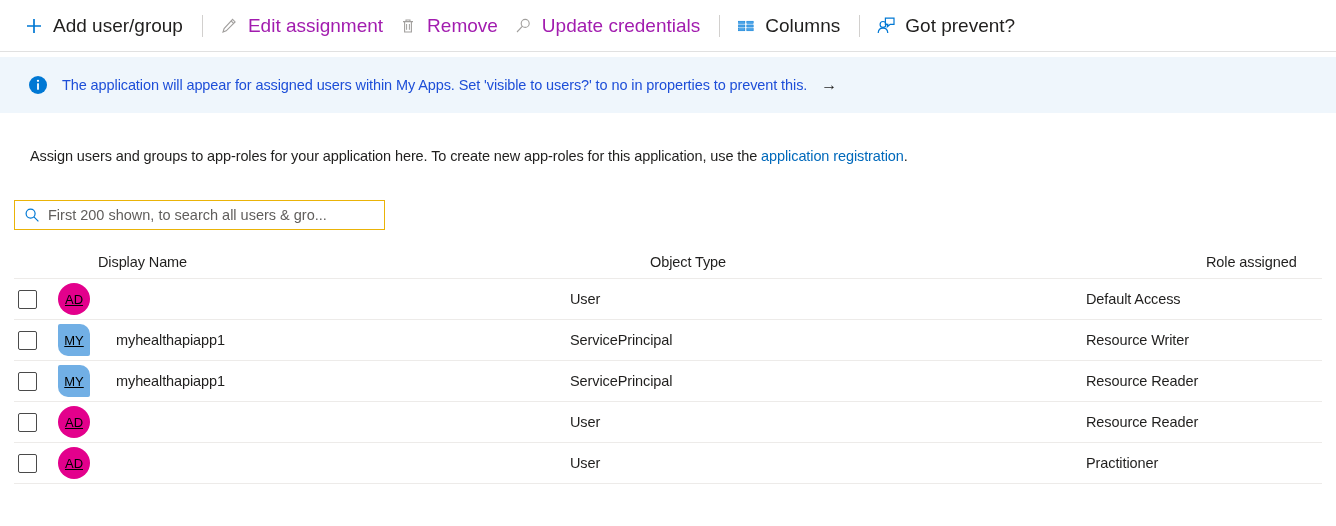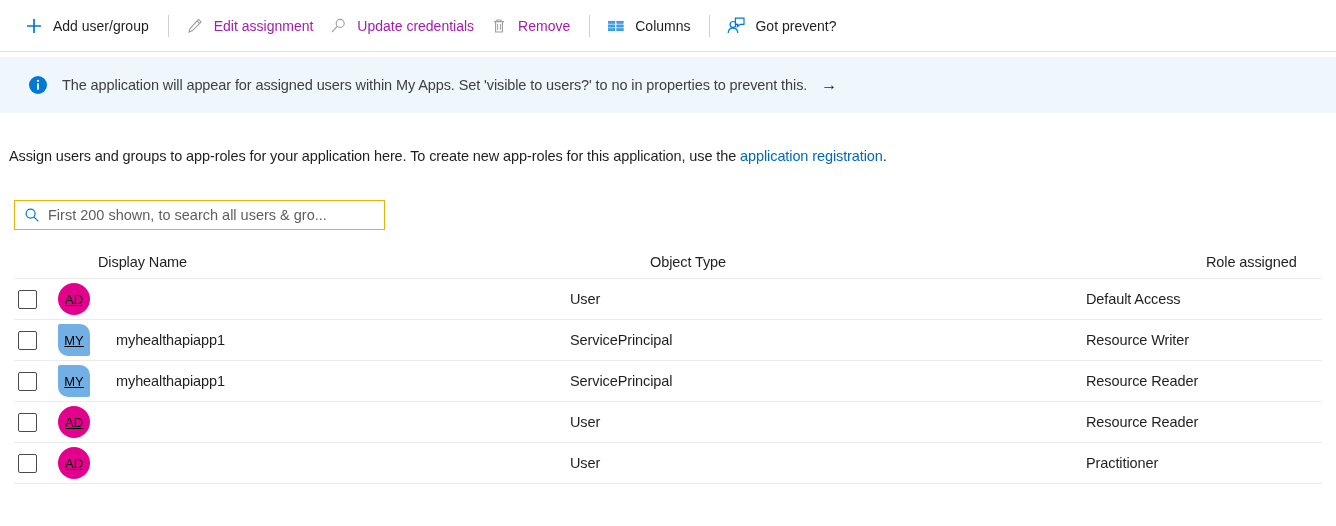--- a/index.html
+++ b/index.html
@@ -24,21 +24,21 @@
     padding: 0 0 0 18px;
     box-sizing: border-box;
     border-bottom: 1px solid #e1e1e1;
     background: #ffffff;
   }
   .tb-item {
     display: flex;
     align-items: center;
     height: 38px;
     padding: 0 9px 0 6px;
-    font-size: 14px;
+    font-size: 19px;
     color: #201f1e;
     white-space: nowrap;
     cursor: pointer;
     user-select: none;
   }
   .tb-item.disabled {
     color: #a21caf;
     cursor: default;
   }
   .tb-icon {
@@ -72,34 +72,34 @@
     padding-left: 28px;
   }
   .banner-icon {
     width: 20px;
     height: 20px;
     flex: 0 0 20px;
     margin-right: 14px;
   }
   .banner-text {
     font-size: 14.5px;
-    color: #404040;
+    color: #1d4ed8;
     letter-spacing: -0.1px;
   }
   .banner-arrow {
     margin-left: 14px;
     font-size: 16px;
     color: #201f1e;
     cursor: pointer;
   }
 
   
   .desc {
     position: absolute;
-    left: 9px;
+    left: 30px;
     top: 148px;
     font-size: 14.5px;
     color: #201f1e;
     letter-spacing: -0.1px;
   }
   .desc a {
     color: #0069bb;
     text-decoration: none;
     cursor: pointer;
   }
@@ -249,35 +249,35 @@
         <path d="M12.6 2.4 L15.1 4.9 L6.2 13.8 L3 15 L4.1 11.6 Z" fill="none" stroke="#a19f9d" stroke-width="1.1"></path>
         <path d="M11.1 3.9 L13.6 6.4" stroke="#a19f9d" stroke-width="1.1"></path>
       </svg>
     </span>
     <span>Edit assignment</span>
   </div>
 
   <div class="tb-item disabled">
     <span class="tb-icon">
       <svg width="18" height="18" viewBox="0 0 18 18">
+        <path d="M4 4.6 L14 4.6 M5.6 4.6 L5.6 15 L12.4 15 L12.4 4.6 M7 4.6 L7 3 L11 3 L11 4.6" fill="none" stroke="#a19f9d" stroke-width="1.1"></path>
+        <path d="M7.6 7 L7.6 12.8 M10.4 7 L10.4 12.8" stroke="#a19f9d" stroke-width="1"></path>
+      </svg>
+    </span>
+    <span>Remove</span>
+  </div>
+
+  <div class="tb-item disabled">
+    <span class="tb-icon">
+      <svg width="18" height="18" viewBox="0 0 18 18">
         <circle cx="11.2" cy="6.4" r="4" fill="none" stroke="#a19f9d" stroke-width="1.1"></circle>
         <path d="M8.5 9.2 L3 15" fill="none" stroke="#a19f9d" stroke-width="1.1"></path>
       </svg>
     </span>
     <span>Update credentials</span>
-  </div>
-
-  <div class="tb-item disabled">
-    <span class="tb-icon">
-      <svg width="18" height="18" viewBox="0 0 18 18">
-        <path d="M4 4.6 L14 4.6 M5.6 4.6 L5.6 15 L12.4 15 L12.4 4.6 M7 4.6 L7 3 L11 3 L11 4.6" fill="none" stroke="#a19f9d" stroke-width="1.1"></path>
-        <path d="M7.6 7 L7.6 12.8 M10.4 7 L10.4 12.8" stroke="#a19f9d" stroke-width="1"></path>
-      </svg>
-    </span>
-    <span>Remove</span>
   </div>
 
   <div class="tb-sep"></div>
 
   <div class="tb-item">
     <span class="tb-icon">
       <svg width="18" height="18" viewBox="0 0 18 18">
         <rect x="1.5" y="4.2" width="6.4" height="2.2" fill="#4aa3e8" stroke="#0078d4" stroke-width="0.5"></rect>
         <rect x="9.8" y="4.2" width="6.4" height="2.2" fill="#4aa3e8" stroke="#0078d4" stroke-width="0.5"></rect>
         <rect x="1.5" y="7.9" width="6.4" height="2.2" fill="#4aa3e8" stroke="#0078d4" stroke-width="0.5"></rect>

